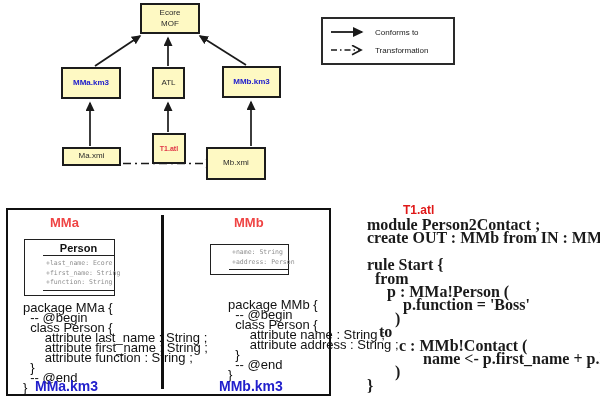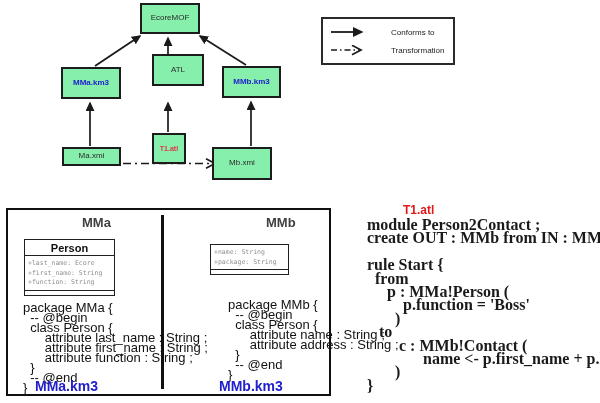--- a/index.html
+++ b/index.html
@@ -2,48 +2,48 @@
 <html><head>
 <meta charset="utf-8">
 <style>
   * { margin:0; padding:0; box-sizing:border-box; }
   html,body { width:600px; height:403px; background:#fff; }
   body { font-family:"Liberation Sans", sans-serif; }
   .stage { position:relative; width:600px; height:403px; background:#fff; overflow:hidden; }
 
   
   .arrows { position:absolute; left:0; top:0; }
-  .node { position:absolute; border:2px solid #1c1c1c; background:#86efac;
-          display:flex; flex-direction:row; align-items:center; justify-content:center;
+  .node { position:absolute; border:2px solid #1c1c1c; background:#fef9c3;
+          display:flex; flex-direction:column; align-items:center; justify-content:center;
           font-size:8px; color:#2a2a2a; line-height:1.3; text-align:center; }
   .node.blue { color:#2220cc; font-weight:bold; }
   .node.red  { color:#e03545; font-weight:bold; font-size:7px; }
   #ecore  { left:140px; top:3px;  width:60px; height:31px; }
   #mmaKm3 { left:61px;  top:67px; width:60px; height:32px; }
-  #atlNode{ left:152px; top:54px; width:52px; height:32px; }
+  #atlNode{ left:152px; top:67px; width:33px; height:32px; }
   #mmbKm3 { left:222px; top:66px; width:59px; height:32px; }
   #maXmi  { left:62px;  top:147px; width:59px; height:19px; }
   #t1Node { left:152px; top:133px; width:34px; height:31px; }
-  #mbXmi  { left:212px; top:147px; width:60px; height:33px; }
+  #mbXmi  { left:206px; top:147px; width:60px; height:33px; }
 
   
   .legend { position:absolute; left:321px; top:17px; width:134px; height:48px;
             border:2px solid #2a2a2a; background:#fff; display:flex; flex-direction:column;
             justify-content:center; gap:6px; padding:4px 6px; }
-  .legend-row { display:flex; align-items:center; gap:18px; }
+  .legend-row { display:flex; align-items:center; gap:2px; }
   .legend-label { font-size:8px; color:#222; white-space:nowrap; }
 
   
   .panel { position:absolute; left:6px; top:208px; width:325px; height:188px;
            border:2px solid #101010; background:#fff; }
   .divider { position:absolute; left:153px; top:5px; width:3px; height:174px; background:#101010; }
-  .mm-title { position:absolute; font-size:13px; font-weight:bold; color:#404040;margin-left:32px; }
+  .mm-title { position:absolute; font-size:13px; font-weight:bold; color:#ef4444; }
   #mmaTitle { left:42px;  top:5px; }
   #mmbTitle { left:226px; top:5px; }
-  .class-box { position:absolute; border:1.5px solid #202020; background:#fff; }
+  .class-box { position:absolute; border:1.5px solid #202020; background:#fff;padding-left:18px; }
   #personBox  { left:16px;  top:29px; width:91px; }
   #contactBox { left:202px; top:34px; width:79px; }
   .class-header { font-weight:bold; font-size:11px; text-align:center; color:#101010;
                   border-bottom:1.5px solid #202020; padding:2px 0 1px; }
   .class-attrs { padding:3px 3px 2px; border-bottom:1.5px solid #202020; }
   .class-attr { font-family:"DejaVu Sans Mono", monospace; font-size:6.5px;
                 color:#8f8f8f; line-height:9.5px; white-space:nowrap; }
   .class-footer { height:4px; background:#fff; }
   .km3-code { position:absolute; font-size:13px; line-height:10px; color:#111; white-space:pre; }
   #mmaCode { left:15px;  top:93px; }
@@ -151,21 +151,21 @@
       attribute function : String ;
   }
   -- @end
 }</div>
     <div class="file-label" id="mmaFile">MMa.km3</div>
 
     <div class="mm-title" id="mmbTitle">MMb</div>
     <div class="class-box" id="contactBox">
       <div class="class-attrs">
         <div class="class-attr">+name: String</div>
-        <div class="class-attr">+package: String</div>
+        <div class="class-attr">+address: Person</div>
       </div>
       <div class="class-footer"></div>
     </div>
     <div class="km3-code" id="mmbCode">package MMb {
   -- @begin
   class Person {
       attribute name : String ;
       attribute address : String ;
   }
   -- @end

